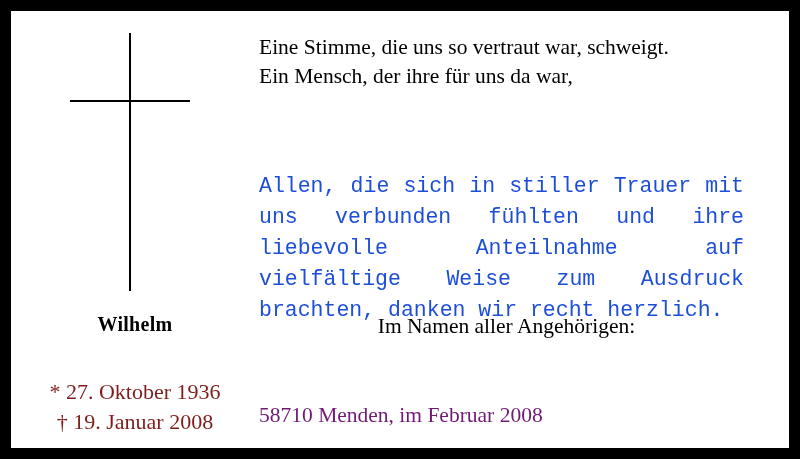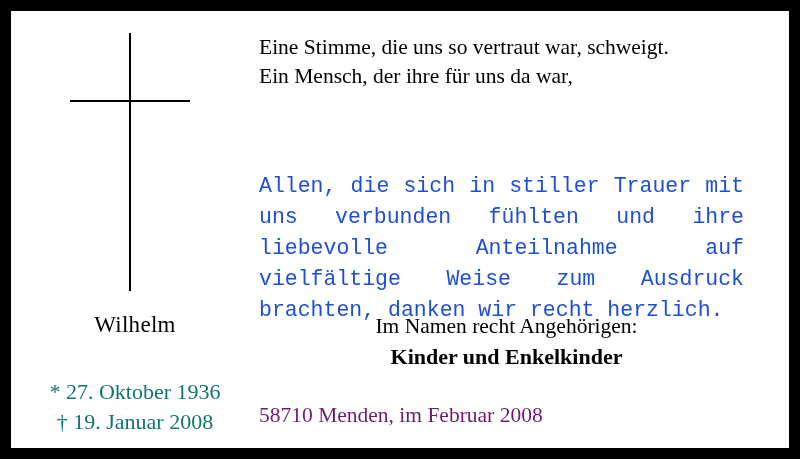--- a/index.html
+++ b/index.html
@@ -66,38 +66,38 @@
   }
   .name-block {
     position: absolute;
     left: 0;
     top: 298px;
     width: 248px;
     text-align: center;
   }
   .name-line {
     font-family: "Liberation Serif", serif;
-    font-weight: normal;
-    font-size: 23px;
+    font-weight: bold;
+    font-size: 20px;
     line-height: 31px;
     letter-spacing: 0.3px;
     color: #000000;
   }
   .dates-block {
     position: absolute;
     left: 0;
     top: 366px;
     width: 248px;
     text-align: center;
   }
   .date-line {
     font-family: "Liberation Serif", serif;
     font-size: 22px;
     line-height: 30px;
-    color: #0f766e;
+    color: #7f1d1d;
     white-space: nowrap;
   }
 
   
   .right-col {
     position: absolute;
     left: 243px;
     top: 0px;
     width: 508px;
     height: 437px;
@@ -184,22 +184,21 @@
 
       <div class="right-col">
         <div class="verse">
           <p>Eine Stimme, die uns so vertraut war, schweigt.</p>
           <p>Ein Mensch, der ihre für uns da war,</p>
         </div>
 
         <div class="thanks">Allen, die sich in stiller Trauer mit uns verbunden fühlten und ihre liebevolle Anteilnahme auf vielfältige Weise zum Ausdruck brachten, danken wir recht herzlich.</div>
 
         <div class="family-block">
-          <div class="family-intro">Im Namen recht Angehörigen:</div>
-          <div class="family-names">Kinder und Enkelkinder</div>
+          <div class="family-intro">Im Namen aller Angehörigen:</div>
         </div>
 
         <div class="place-date">58710 Menden, im Februar 2008</div>
       </div>
 
     </div>
   </div>
 </div>
 
 </body></html>

